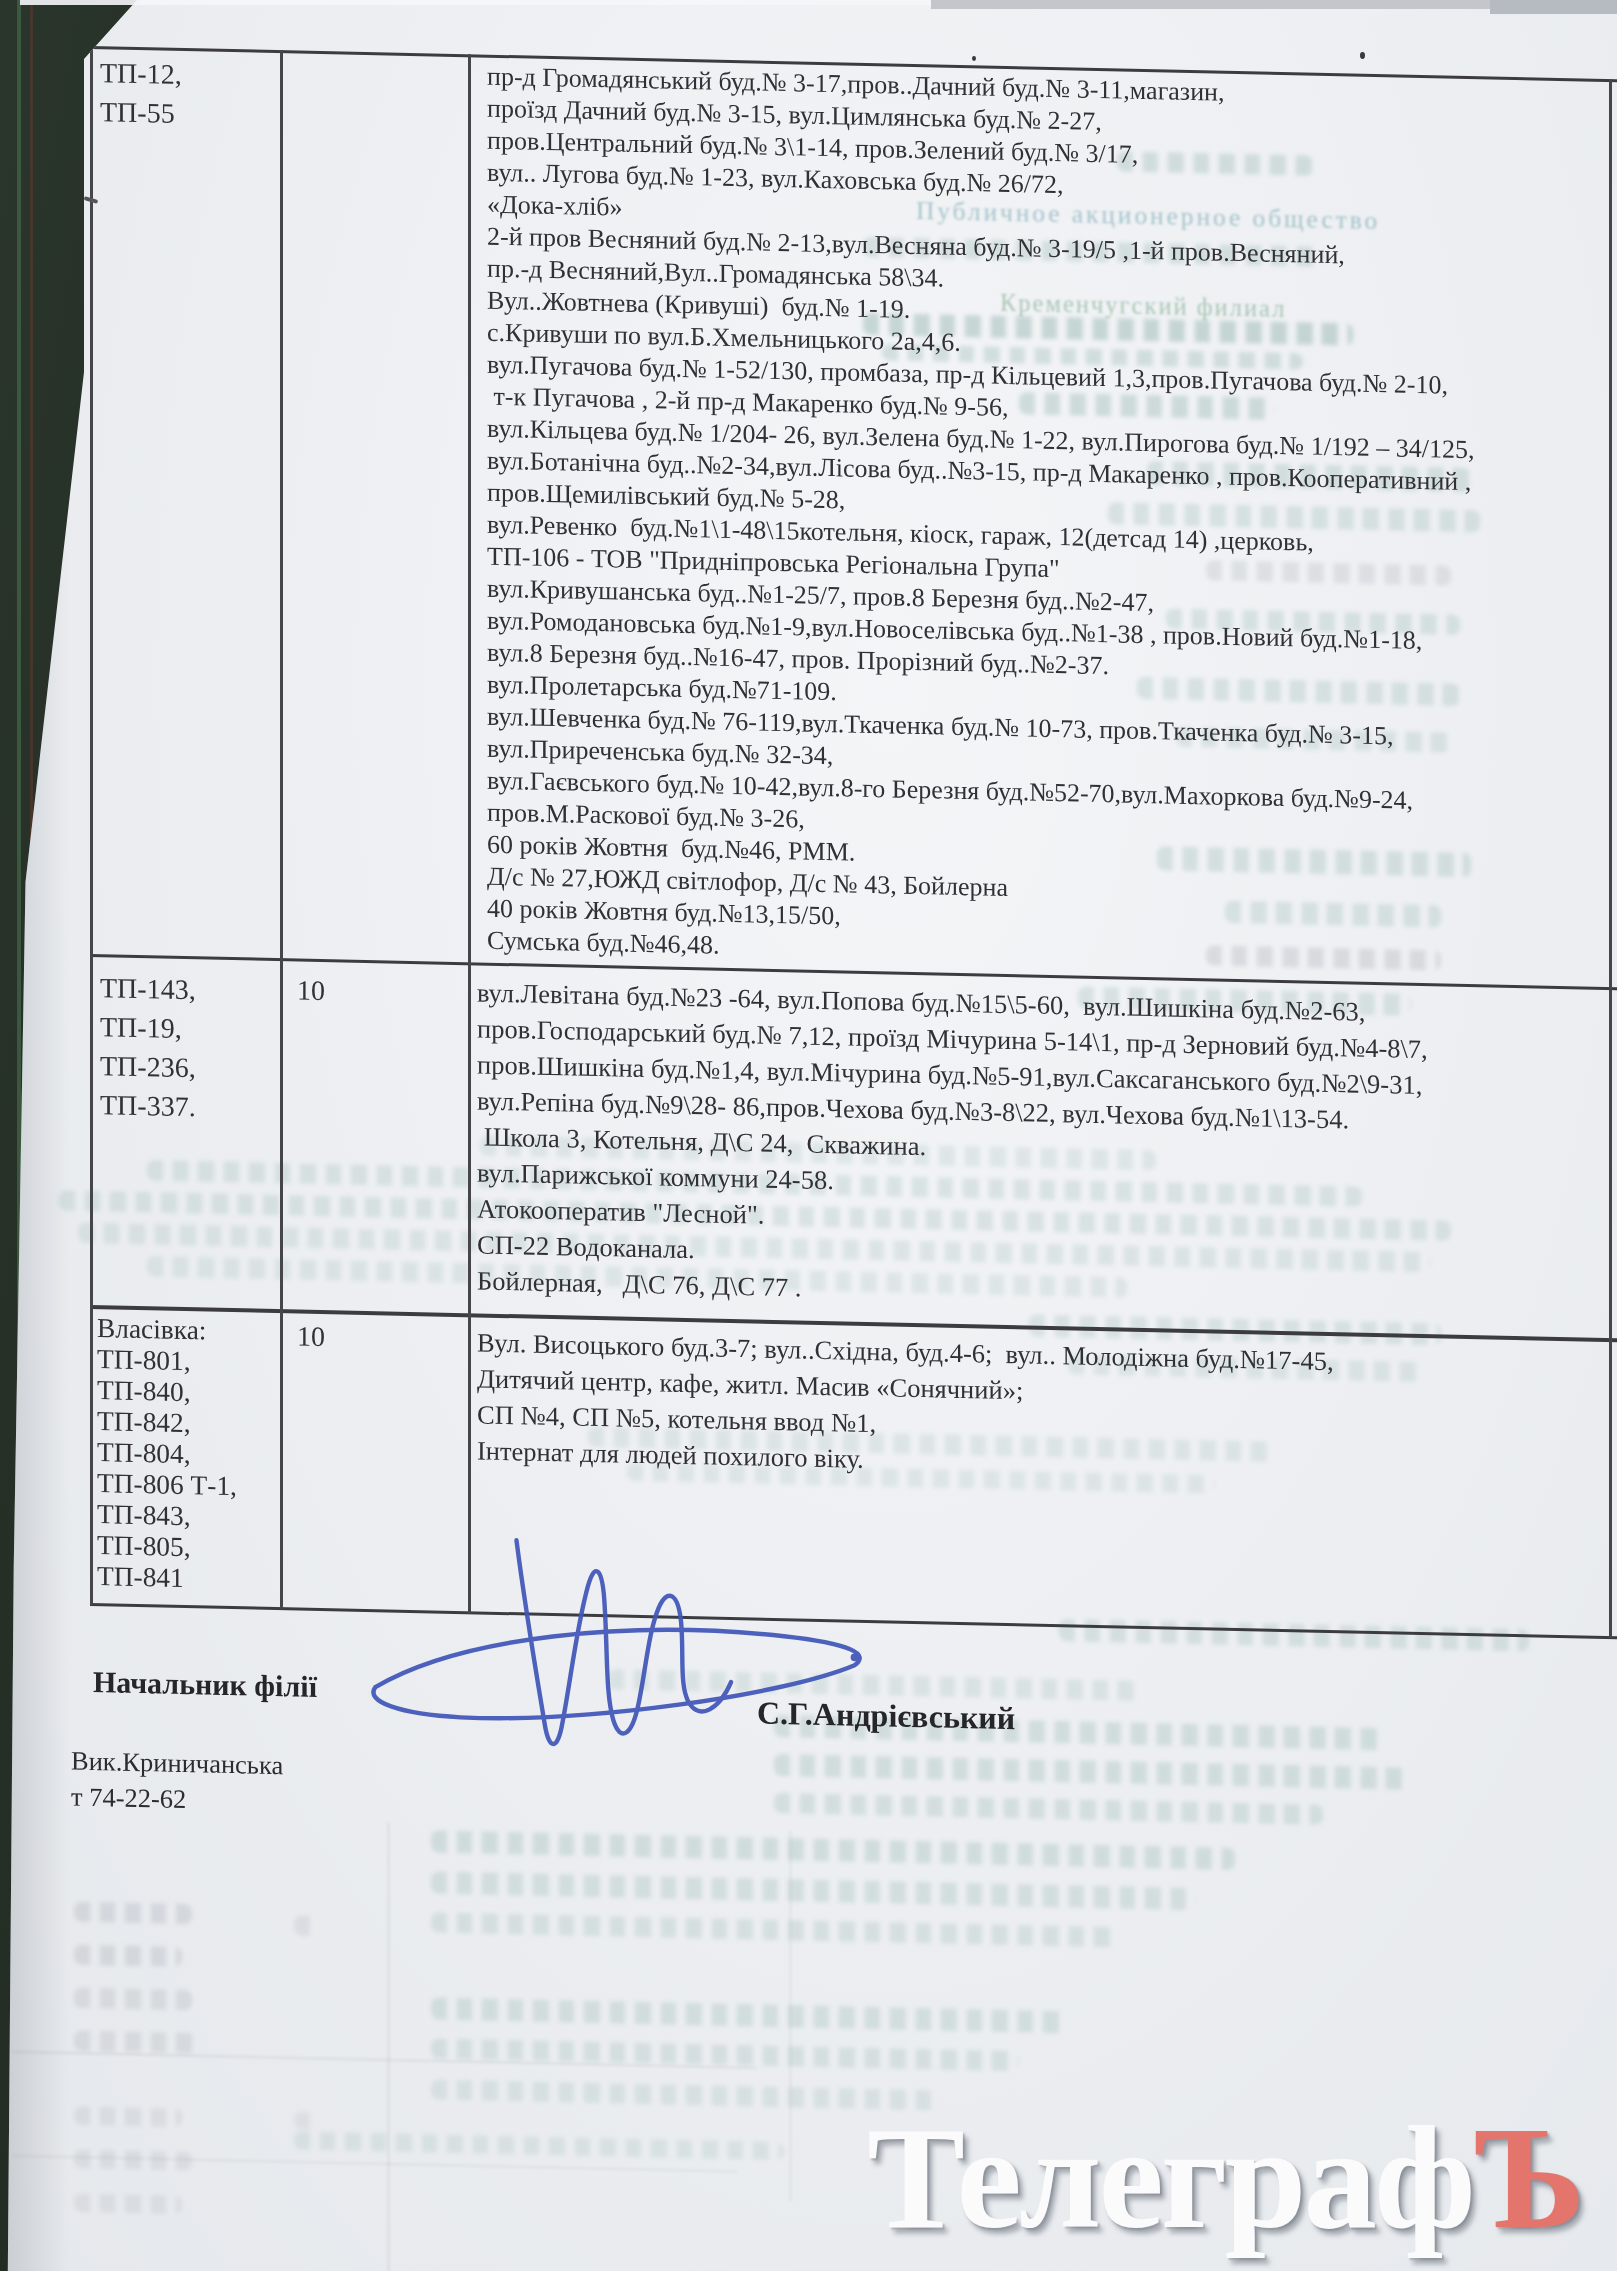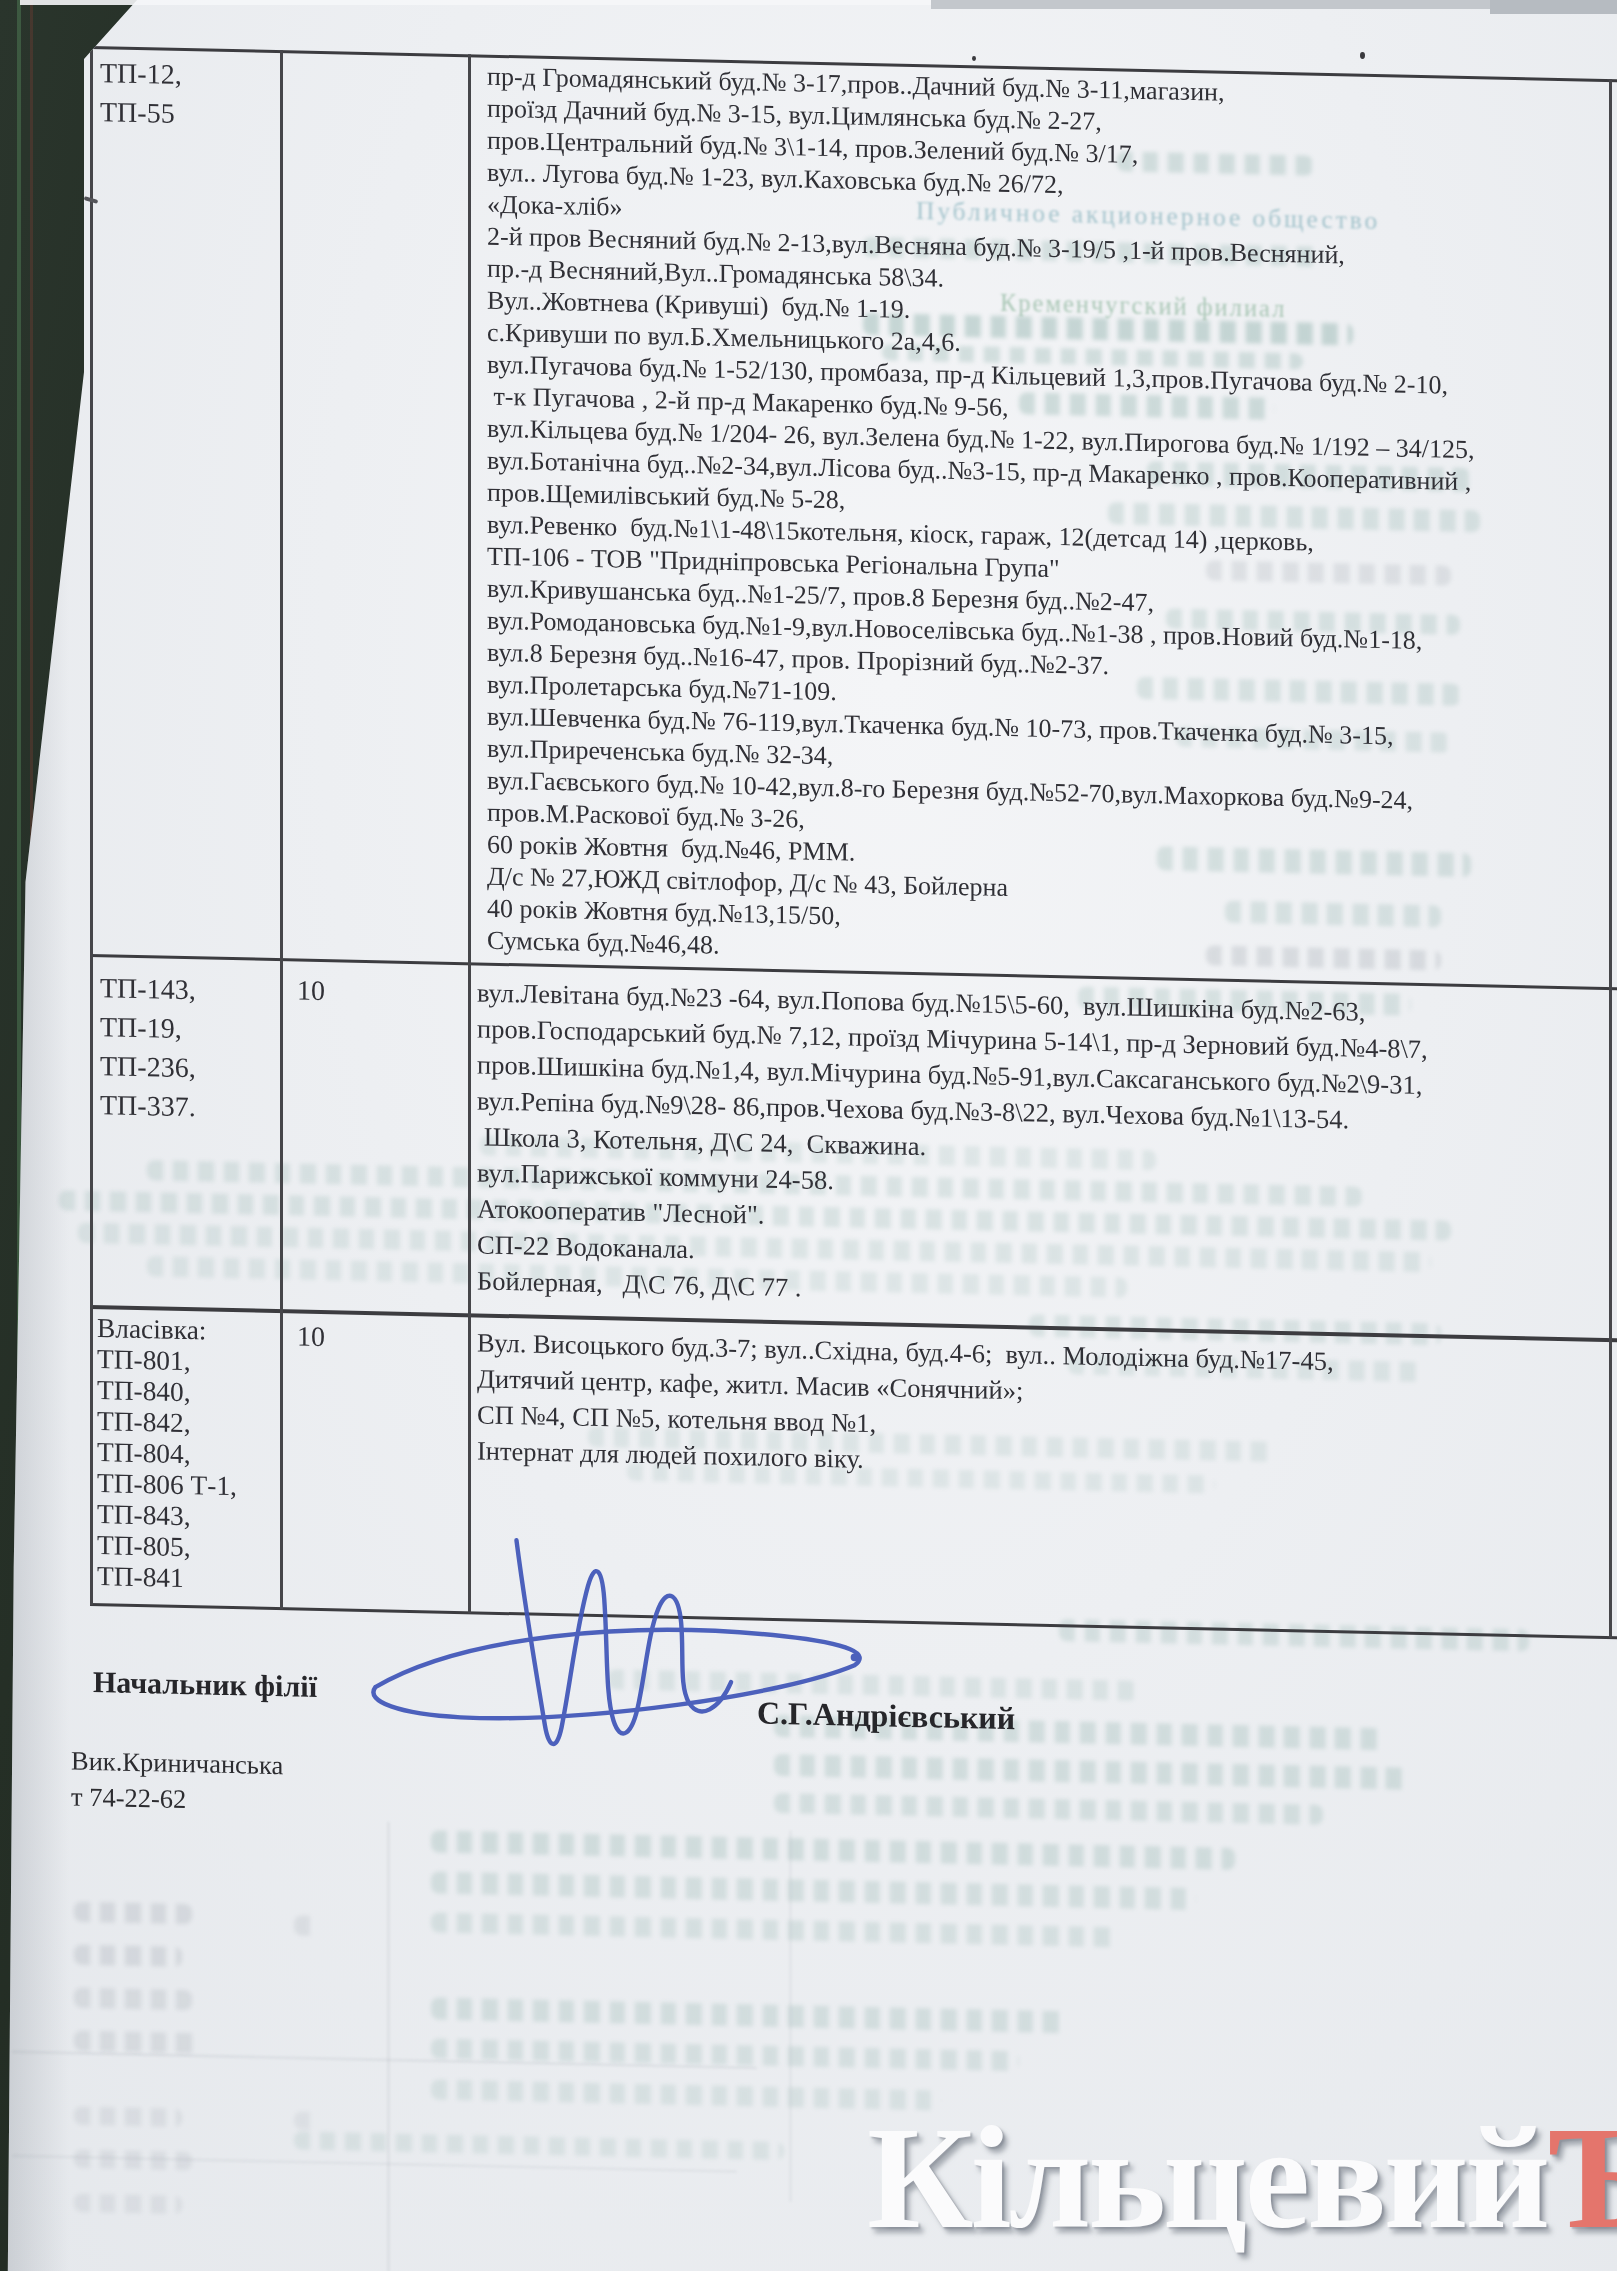--- a/index.html
+++ b/index.html
@@ -235,16 +235,16 @@
   </div>
 
   <div class="strip-white"></div>
   <div class="strip-gray"></div>
   <div class="strip-gray2"></div>
 
   <div class="speck" style="left:972px;top:56px;width:3.9px;height:4.9px;"></div>
   <div class="speck" style="left:1360px;top:52px;width:4.9px;height:6.9px;"></div>
 
   <div class="watermark">
-    <span style="color: rgb(251, 251, 252);">Кільцевий</span><span class="tail" style="color: rgb(228, 117, 108);">Ъ</span>
+    <span style="color: rgb(251, 251, 252);">Телеграф</span><span class="tail" style="color: rgb(228, 117, 108);">Ъ</span>
   </div>
 </div>
 
 
 </body></html>

